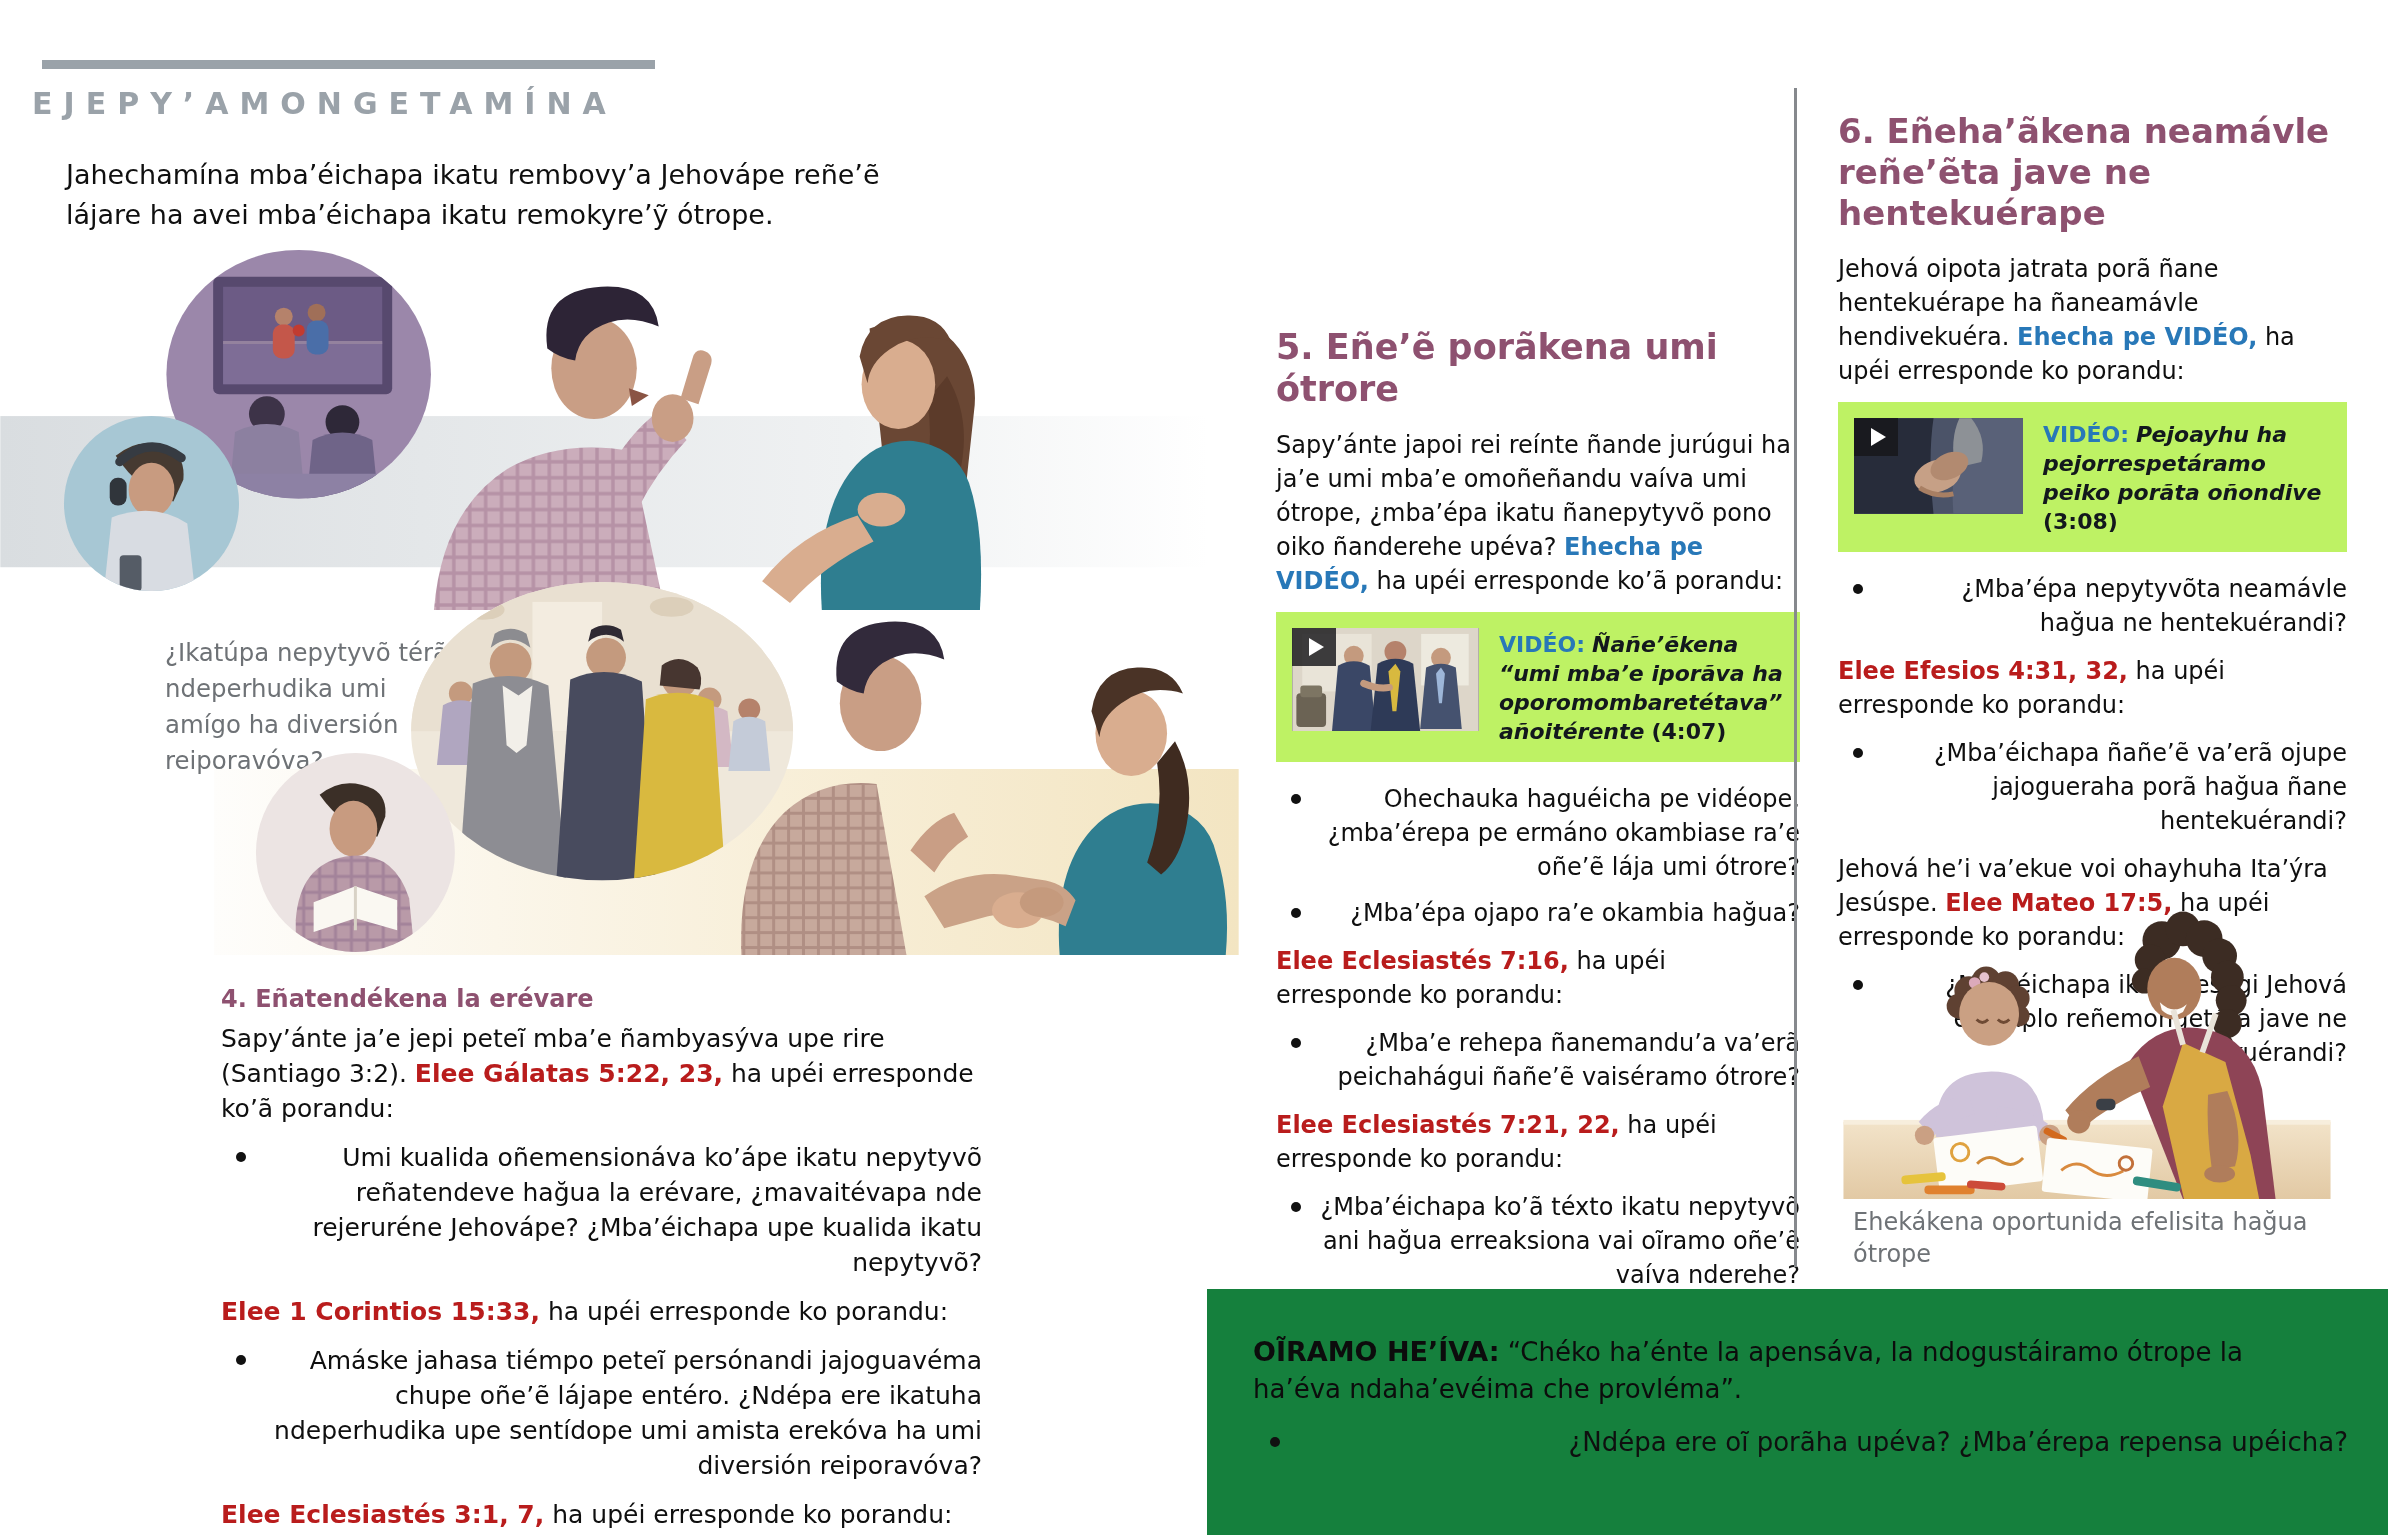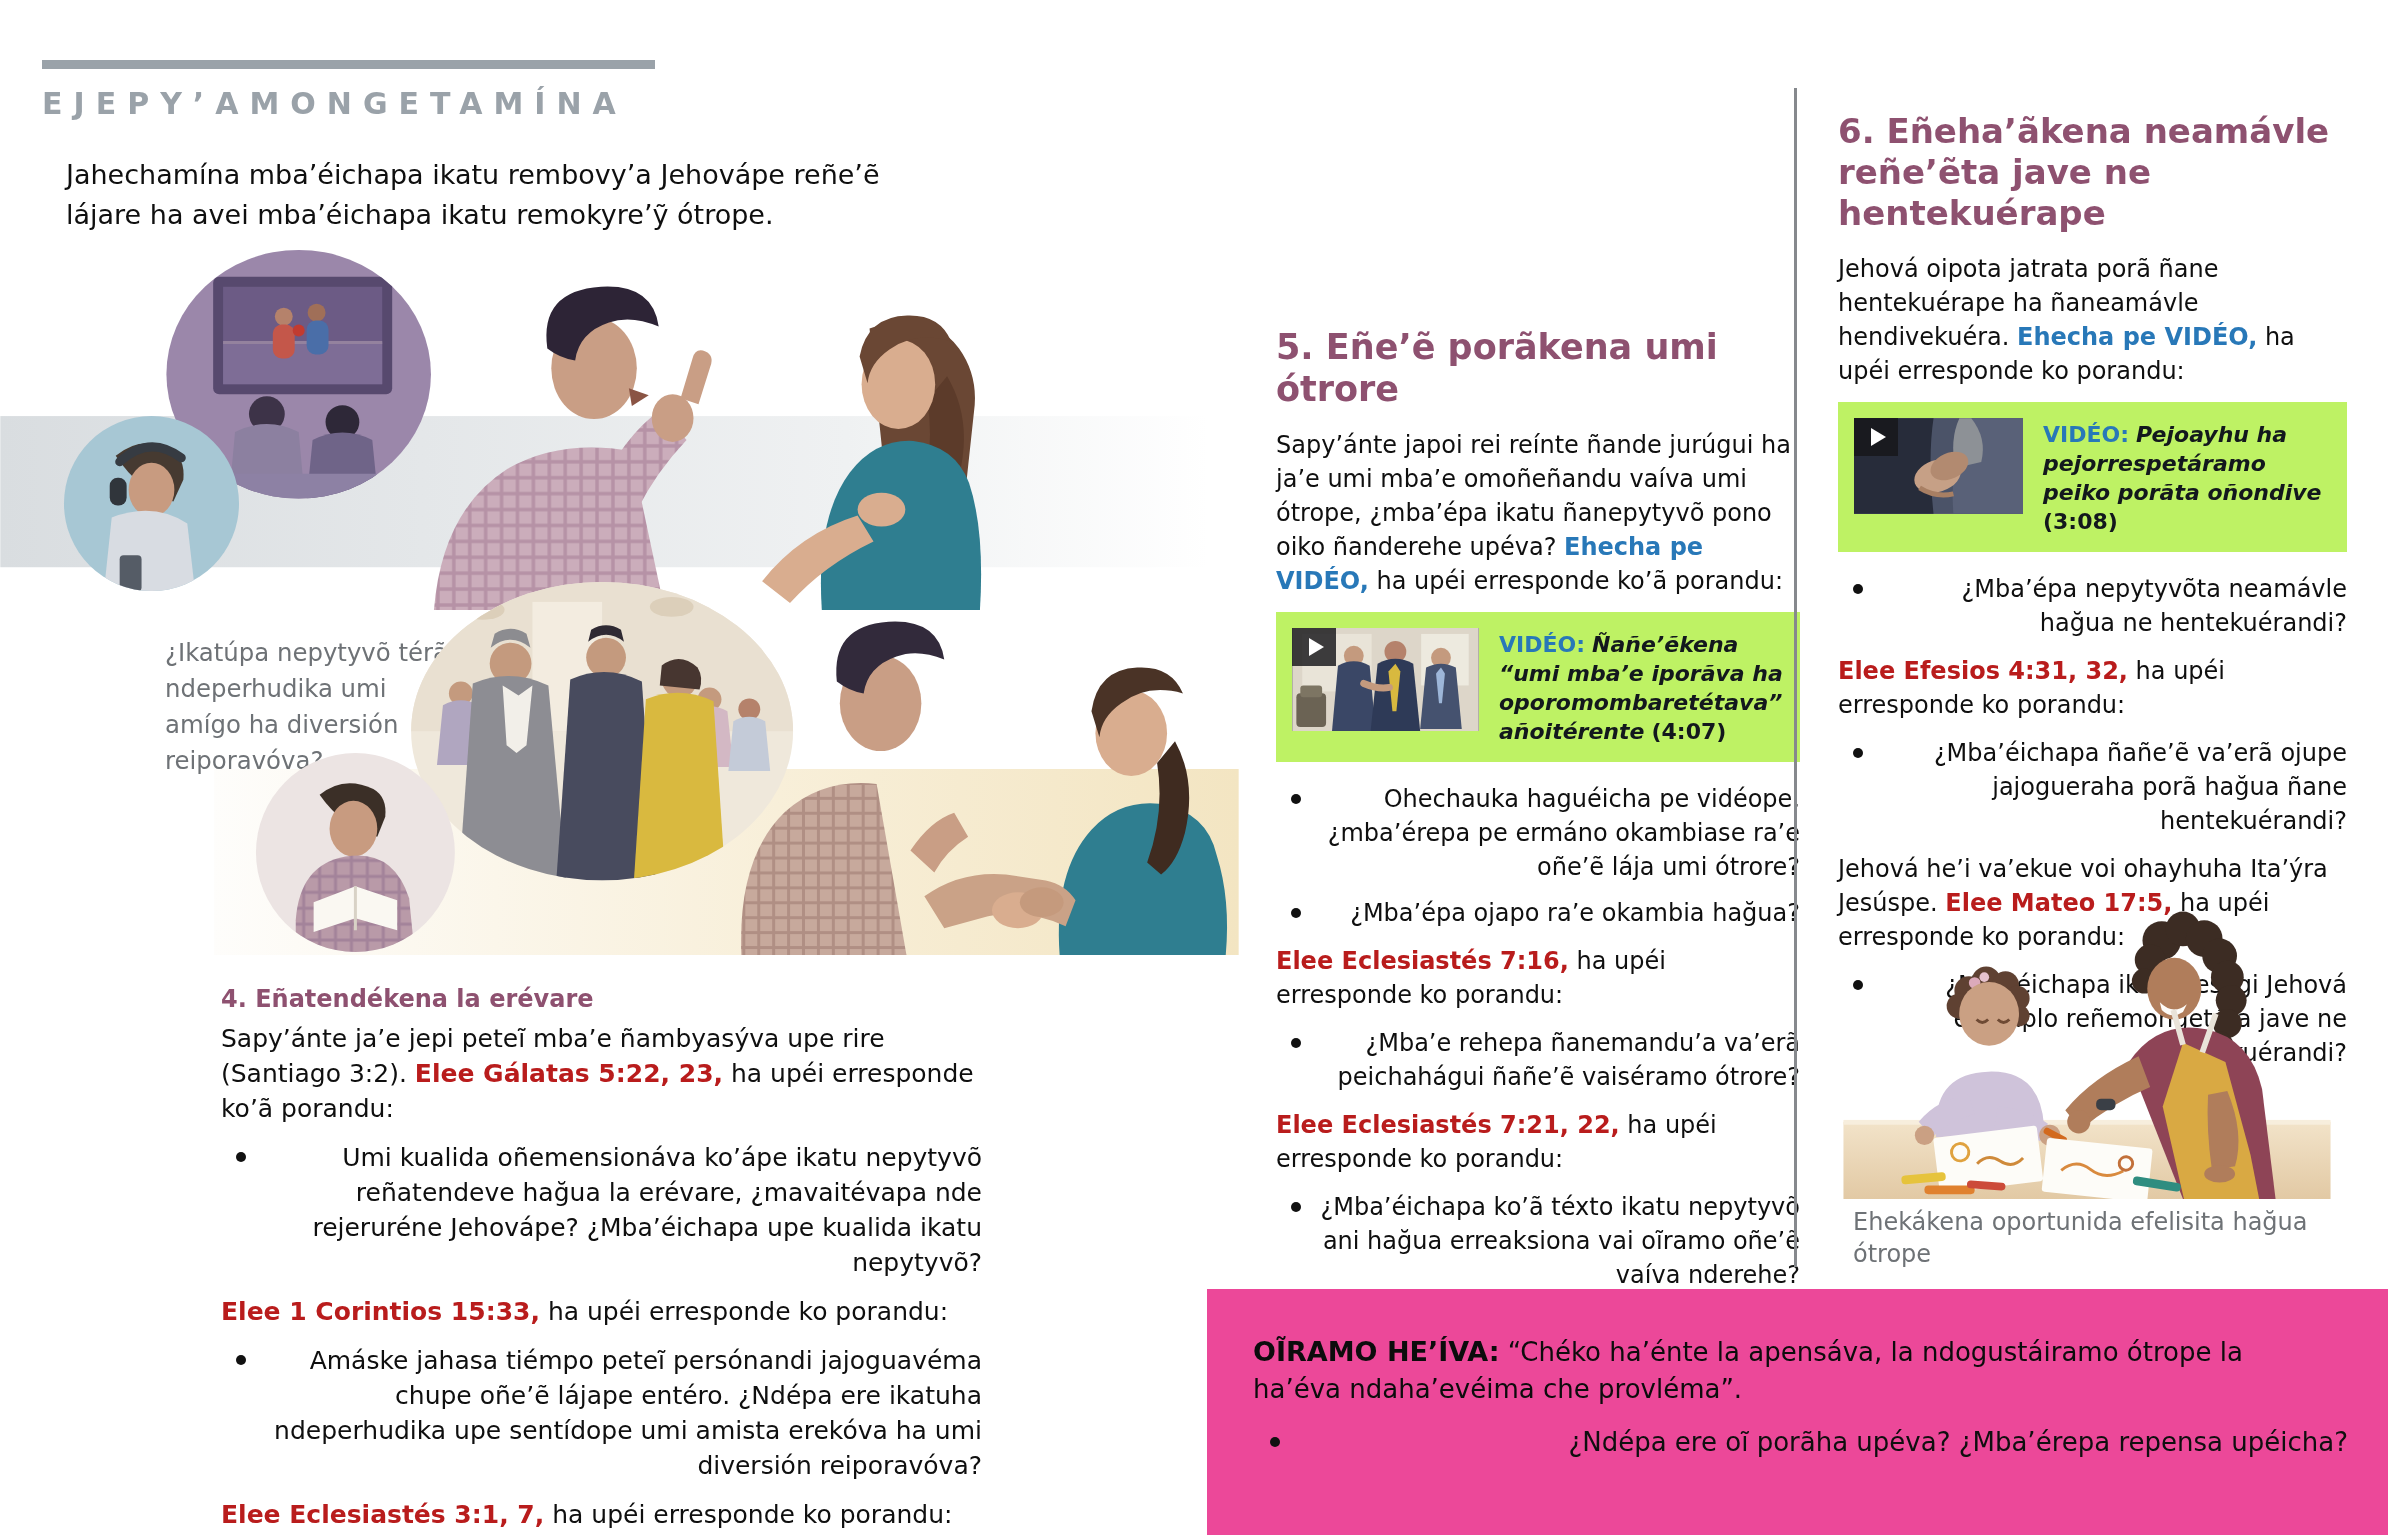--- a/index.html
+++ b/index.html
@@ -5,21 +5,21 @@
   * { margin:0; padding:0; box-sizing:border-box; }
   html,body { background:#ffffff; }
   .page {
     position:relative; width:2388px; height:1535px; overflow:hidden;
     background:#ffffff; color:#1a1a1a;
     font-family:"DejaVu Sans","Liberation Sans",sans-serif;
   }
   
   .masthead-rule { position:absolute; left:42px; top:60px; width:613px; height:9px; background:#9aa2a9; }
   .masthead-title {
-    position:absolute; left:42px; top:86px; font-size:30px; font-weight:bold;
+    position:absolute; left:32px; top:86px; font-size:30px; font-weight:bold;
     letter-spacing:11px; color:#9aa2a9; white-space:nowrap;
   }
   .intro { position:absolute; left:66px; top:155px; width:896px; font-size:27px; line-height:40px; color:#0f0f0f; }
 
   
   .fig1 { position:absolute; left:0; top:247px; width:1209px; height:363px; }
   .fig2 { position:absolute; left:184px; top:582px; width:1055px; height:373px; }
   .fig3 { position:absolute; left:1836px; top:900px; width:502px; height:299px; }
   .fig1 svg,.fig2 svg,.fig3 svg { display:block; width:100%; height:100%; }
   .fig1-caption { position:absolute; left:165px; top:635px; width:303px; font-size:24.4px; line-height:36px; color:#6e7276; }
@@ -57,21 +57,21 @@
   .play::after { content:""; display:block; margin-left:4px;
     border-left:15px solid #fff; border-top:9px solid transparent; border-bottom:9px solid transparent; }
   .vb-text { font-size:22px; line-height:29px; padding-top:2px; color:#13181d; }
   .vb-label { color:#2878b8; font-weight:bold; }
   .vb-title { font-weight:bold; font-style:italic; }
   .vb-dur { font-weight:bold; }
 
   
   .divider { position:absolute; left:1794px; top:88px; width:3px; height:1179px; background:#86898d; }
   .callout { position:absolute; left:1207px; top:1289px; width:1181px; height:247px;
-             background:#ec4899; padding:44px 40px 0 46px; }
+             background:#15803d; padding:44px 40px 0 46px; }
   .callout p { font-size:26px; line-height:37px; color:#0c0c0c; margin-bottom:16px; max-width:1065px; }
   .co-label { font-weight:bold; font-size:27px; }
   .callout ul.blist li { font-size:26px; line-height:36px; padding-left:46px; }
   .callout ul.blist li::before { left:17px; top:13px; }
 </style>
 </head>
 <body>
 
 <div class="page">
 

